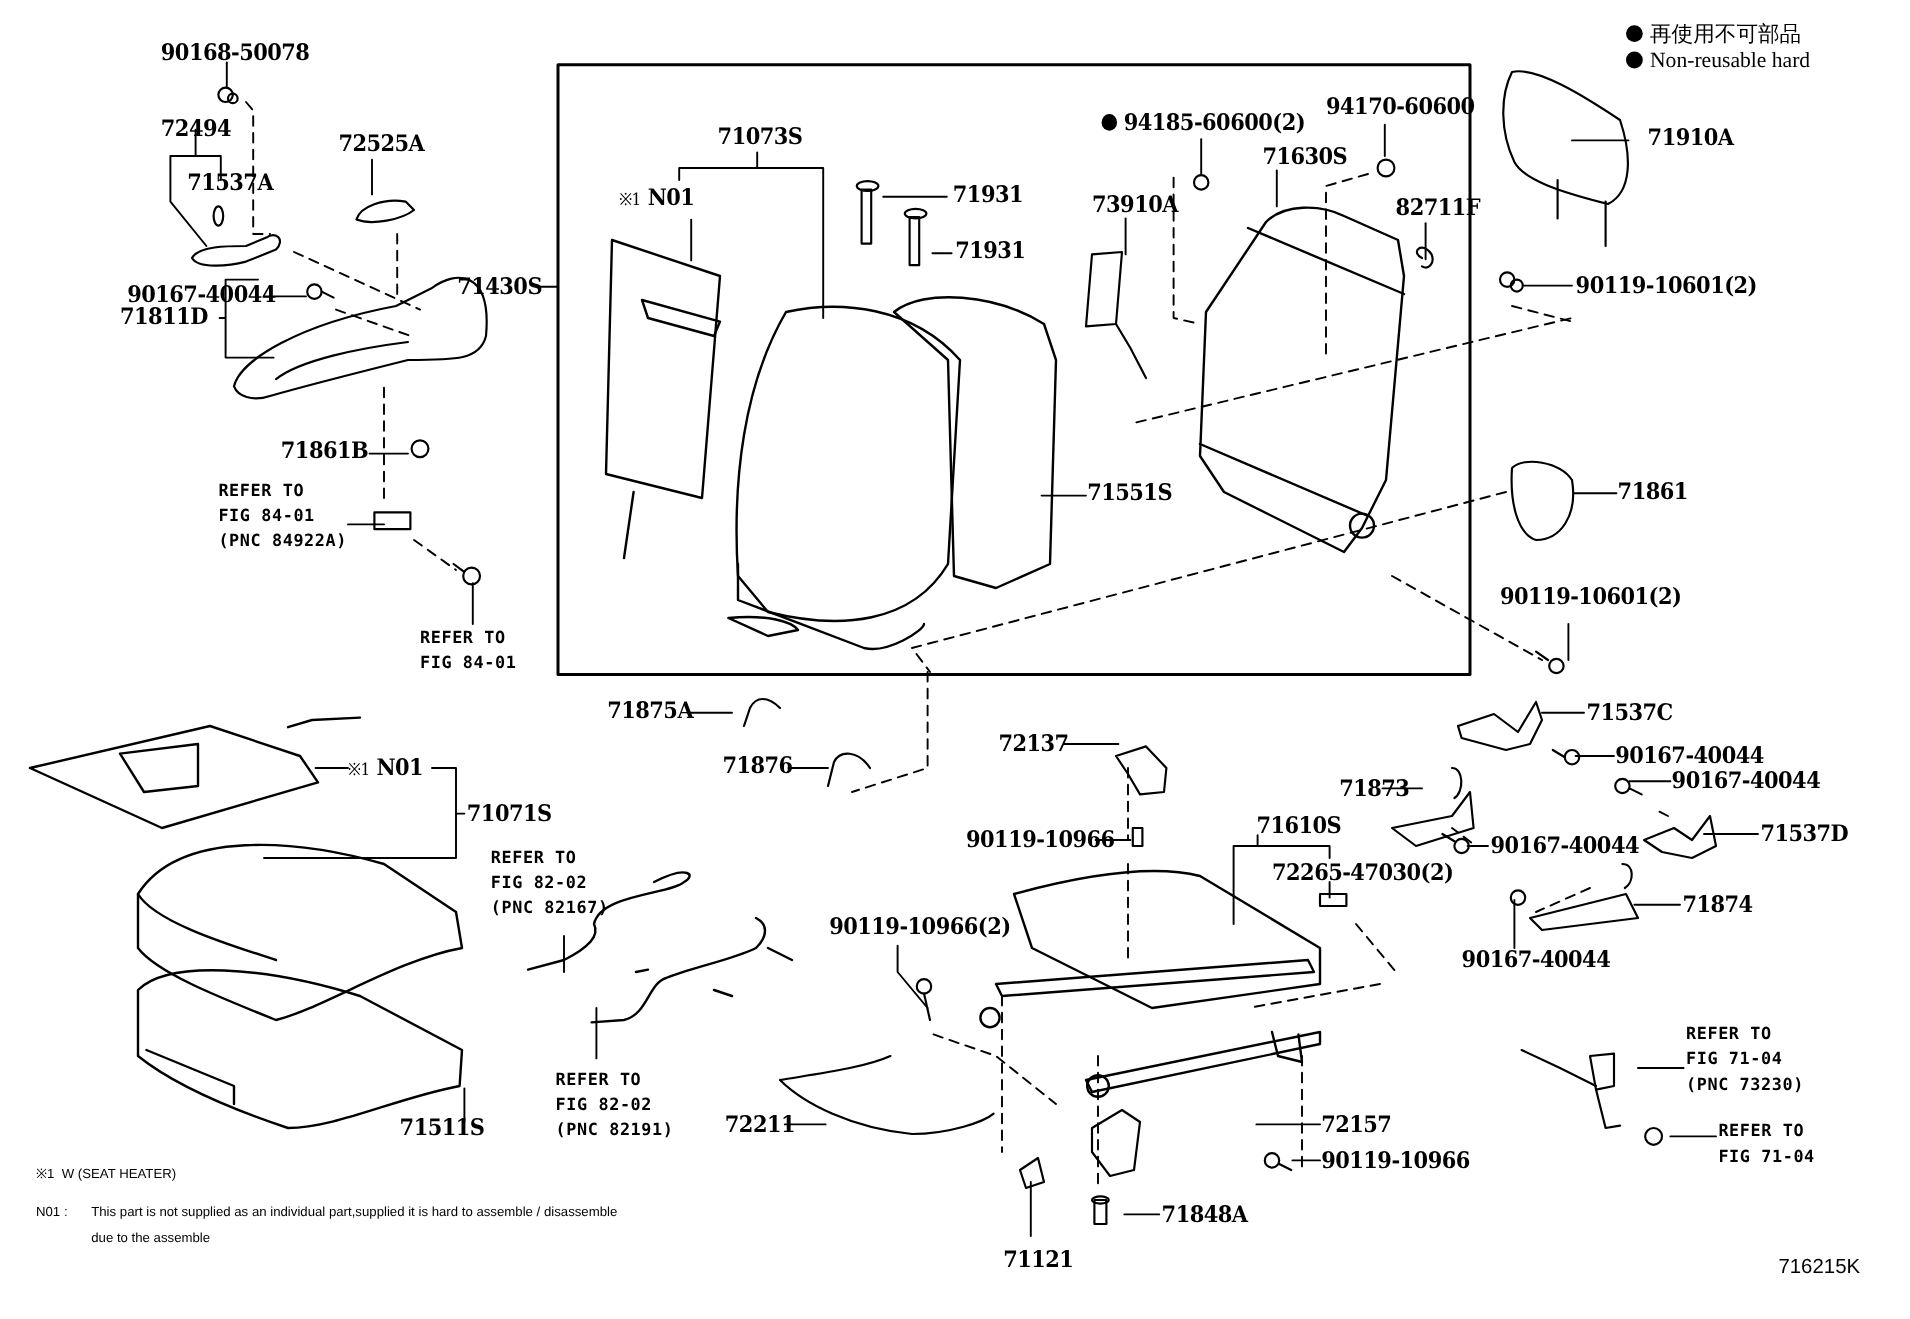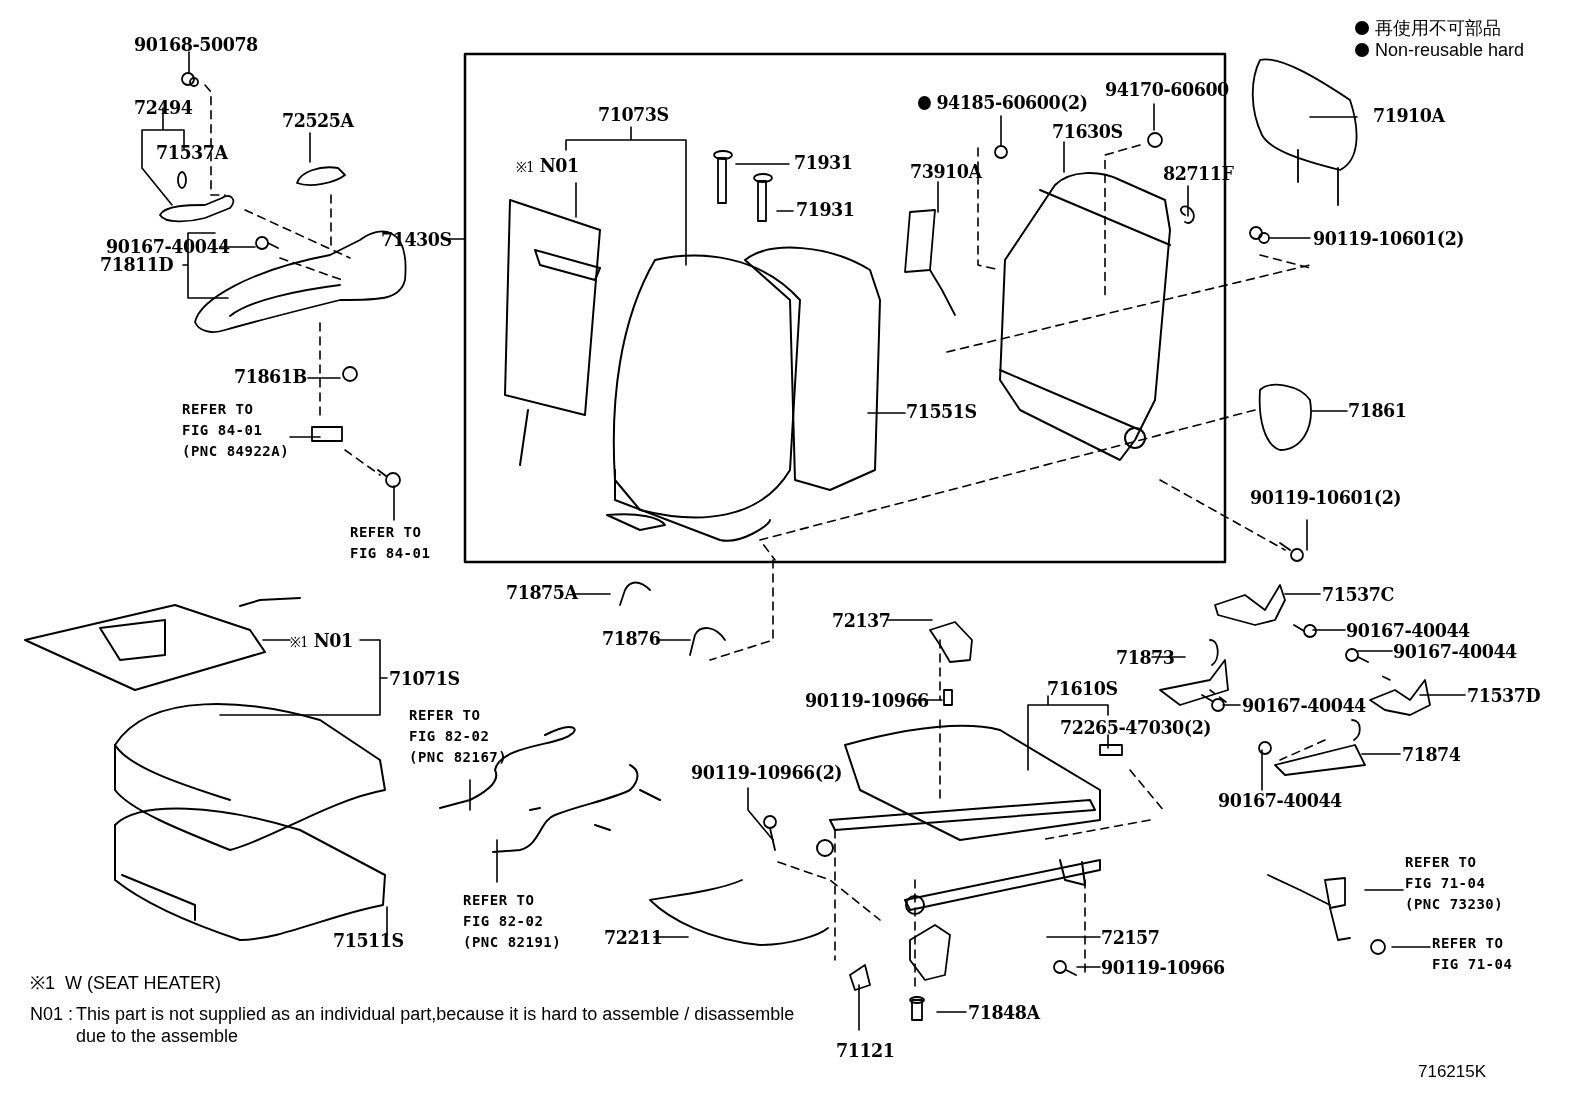--- a/index.html
+++ b/index.html
@@ -3,22 +3,22 @@
 <meta charset="utf-8">
 <style>
   html, body { margin: 0; padding: 0; background: #ffffff; }
   body { width: 1592px; height: 1099px; position: relative; overflow: hidden;
          font-family: "DejaVu Serif", serif; color: #000; }
   #diagram { position: absolute; left: 0; top: 0; }
   .lbl { position: absolute; font-family: "DejaVu Serif", serif; font-weight: bold;
          font-size: 19px; letter-spacing: -0.5px; white-space: nowrap; line-height: 1; transform: scaleX(0.92); transform-origin: left top; }
   .ref { position: absolute; font-family: "DejaVu Sans Mono", monospace; font-weight: bold;
          font-size: 14px; line-height: 21px; white-space: pre; letter-spacing: 0.5px; }
-  .note { position: absolute; font-family: "Liberation Sans", sans-serif; font-size: 18px; white-space: nowrap; }
-  .legend { position: absolute; font-family: Liberation Sans, sans-serif; font-size: 18px; white-space: nowrap; line-height: 22px; }
+  .note { position: absolute; font-family: "Liberation Sans", sans-serif; font-size: 11px; white-space: nowrap; }
+  .legend { position: absolute; font-family: Liberation Serif, serif; font-size: 18px; white-space: nowrap; line-height: 22px; }
   .dot { display: inline-block; width: 14px; height: 14px; border-radius: 50%; background: #000; margin-right: 6px; vertical-align: -1px; }
   .code { position: absolute; font-family: "Liberation Sans", sans-serif; font-size: 17px; }
   .mark { font-weight: normal; font-size: 14px; }
 </style>
 </head>
 <body>
 
 <svg id="diagram" width="1592" height="1099" viewBox="0 0 1592 1099" fill="none" stroke="#000" stroke-width="2" stroke-linejoin="round" stroke-linecap="round">
 
   <rect x="465" y="54" width="760" height="508" stroke-width="2.5"></rect>
@@ -361,16 +361,16 @@
 <div class="ref" style="left:1405px; top:852px;">REFER TO
 FIG 71-04
 (PNC 73230)</div>
 <div class="ref" style="left:1432px; top:933px;">REFER TO
 FIG 71-04</div>
 
 <div class="note" style="left:30px; top:970px;">
   <span>※1</span>&nbsp;&nbsp;<span>W (SEAT  HEATER)</span>
 </div>
 <div class="note" style="left:30px; top:1004px;text-align:center;">N01 :</div>
-<div class="note" style="left:76px; top:1004px;">This part is not supplied as an individual part,because it is hard to assemble / disassemble</div>
+<div class="note" style="left:76px; top:1004px;">This part is not supplied as an individual part,supplied it is hard to assemble / disassemble</div>
 <div class="note" style="left:76px; top:1026px;">due to the assemble</div>
 
-<div class="code" style="left:1418px; top:1046px;margin-top:16px;">716215K</div>
+<div class="code" style="left:1482px; top:1046px;">716215K</div>
 
 </body></html>

